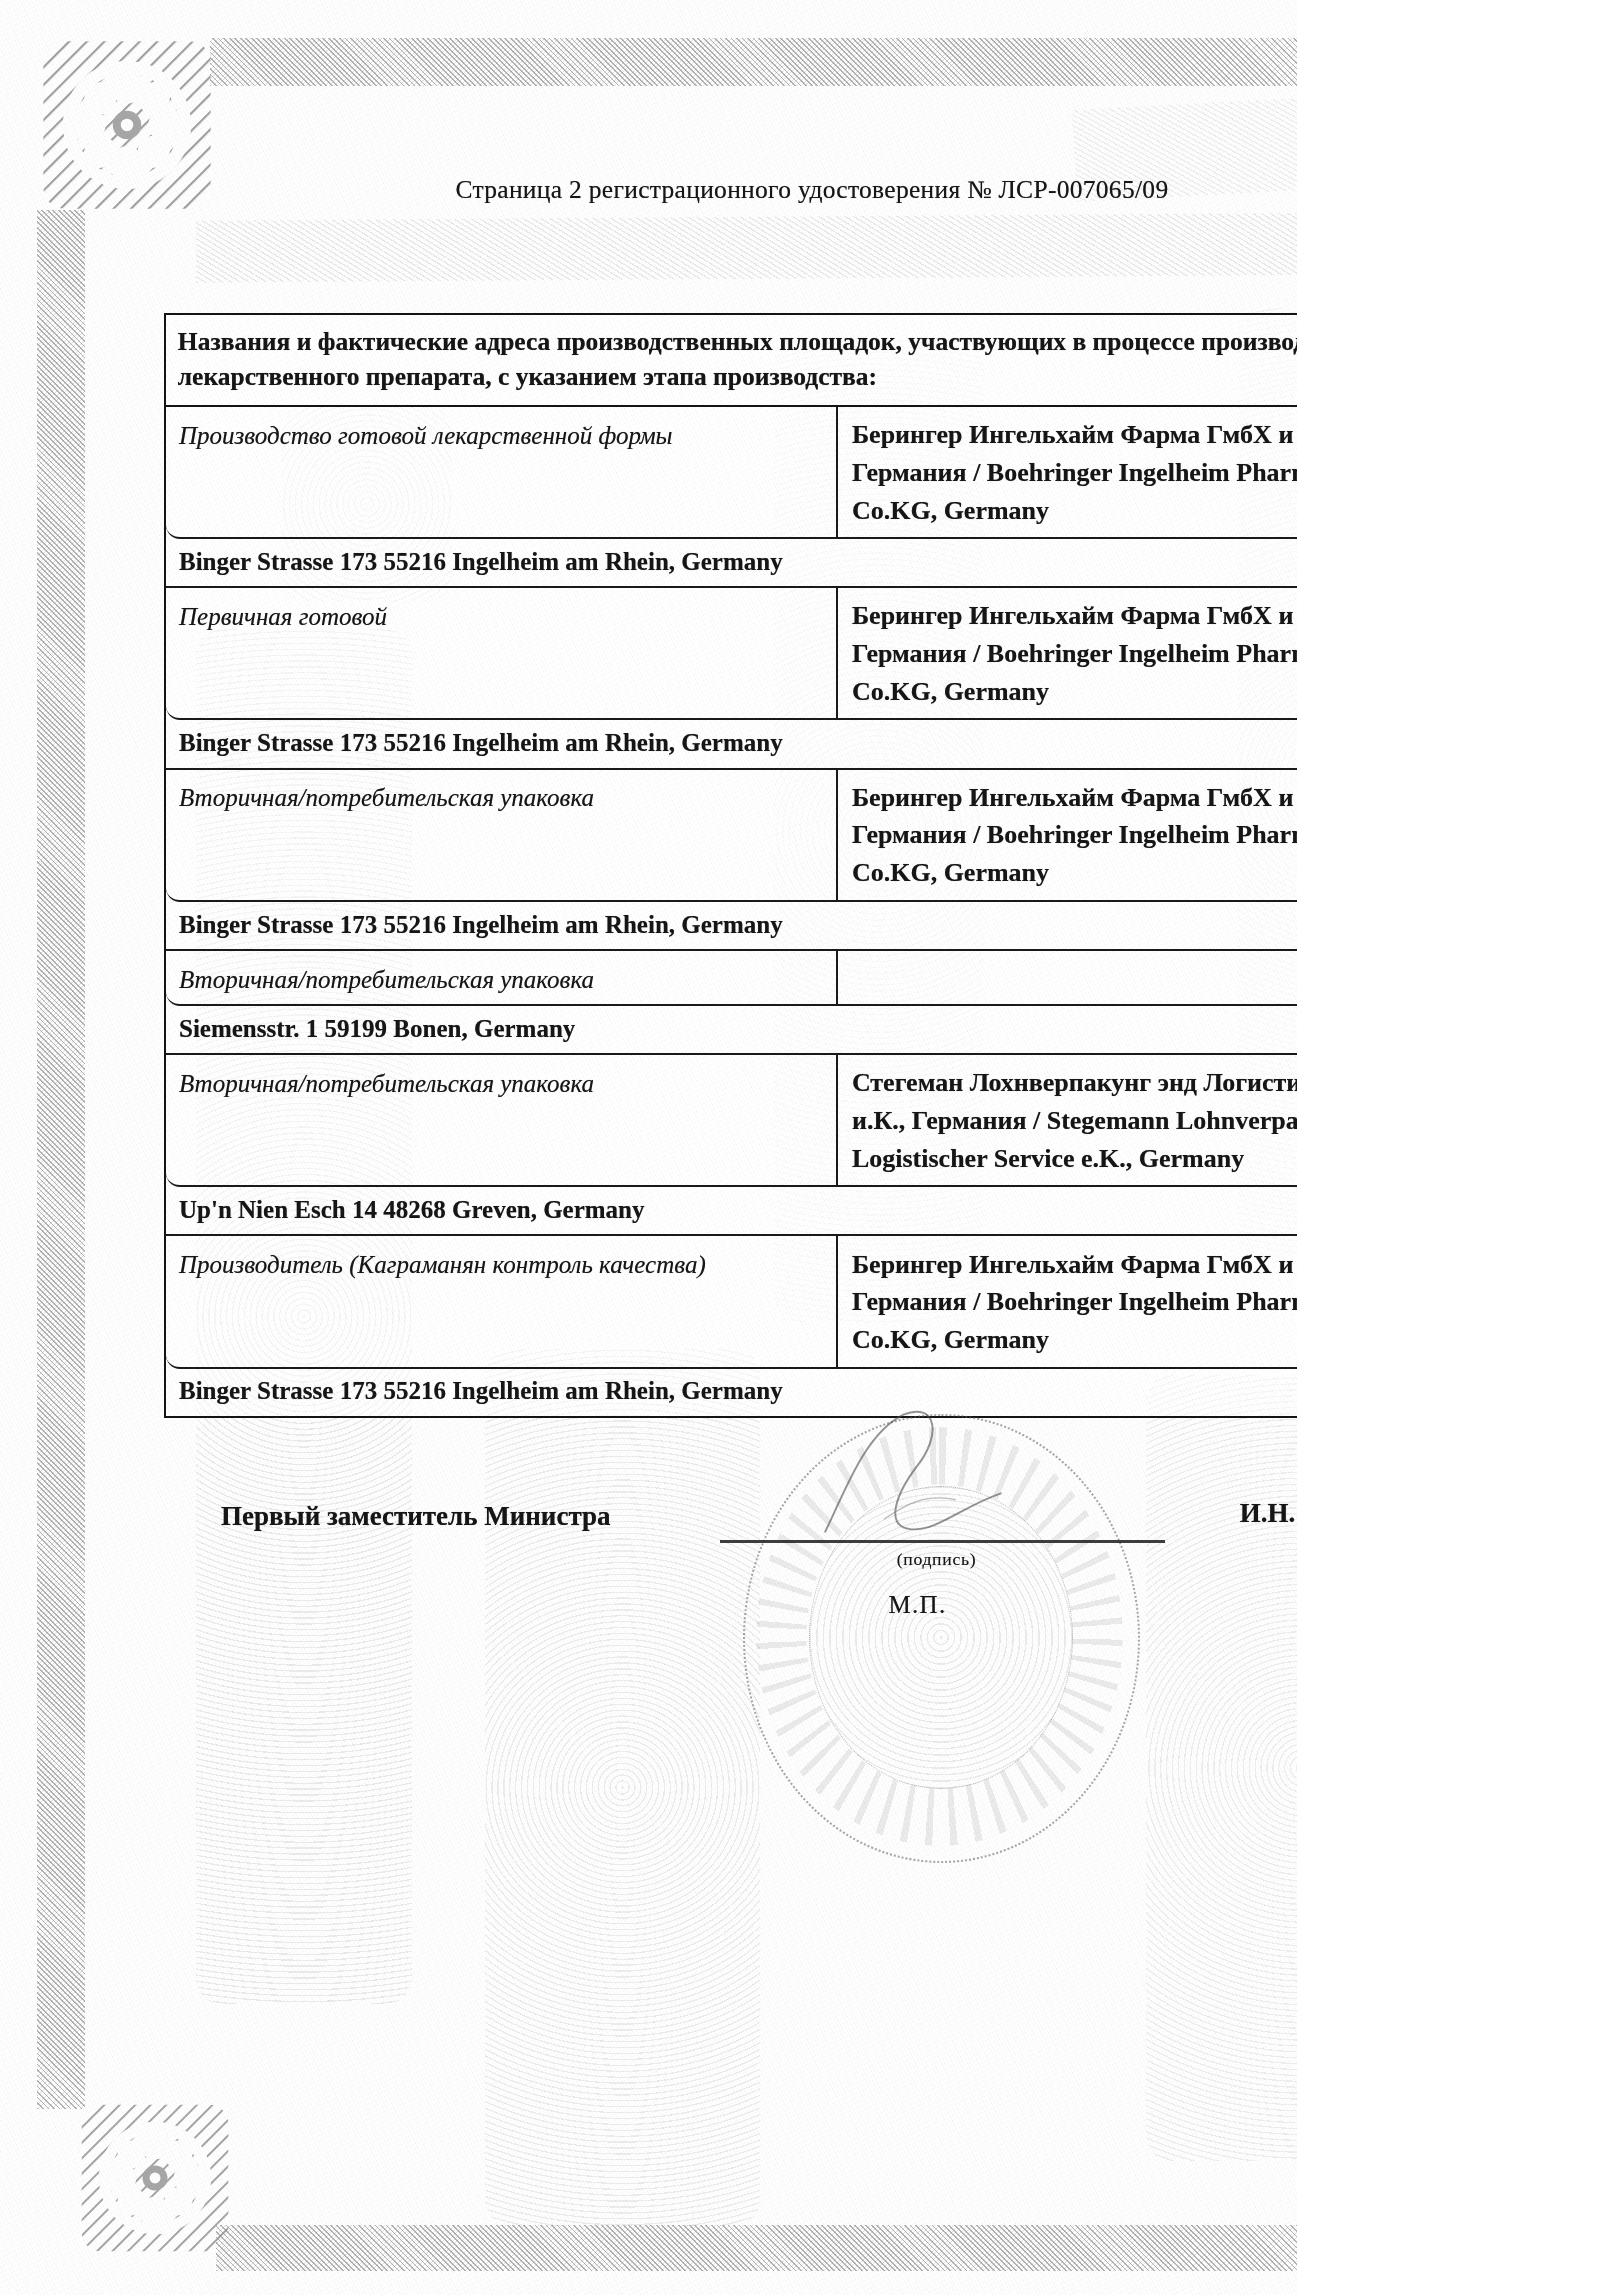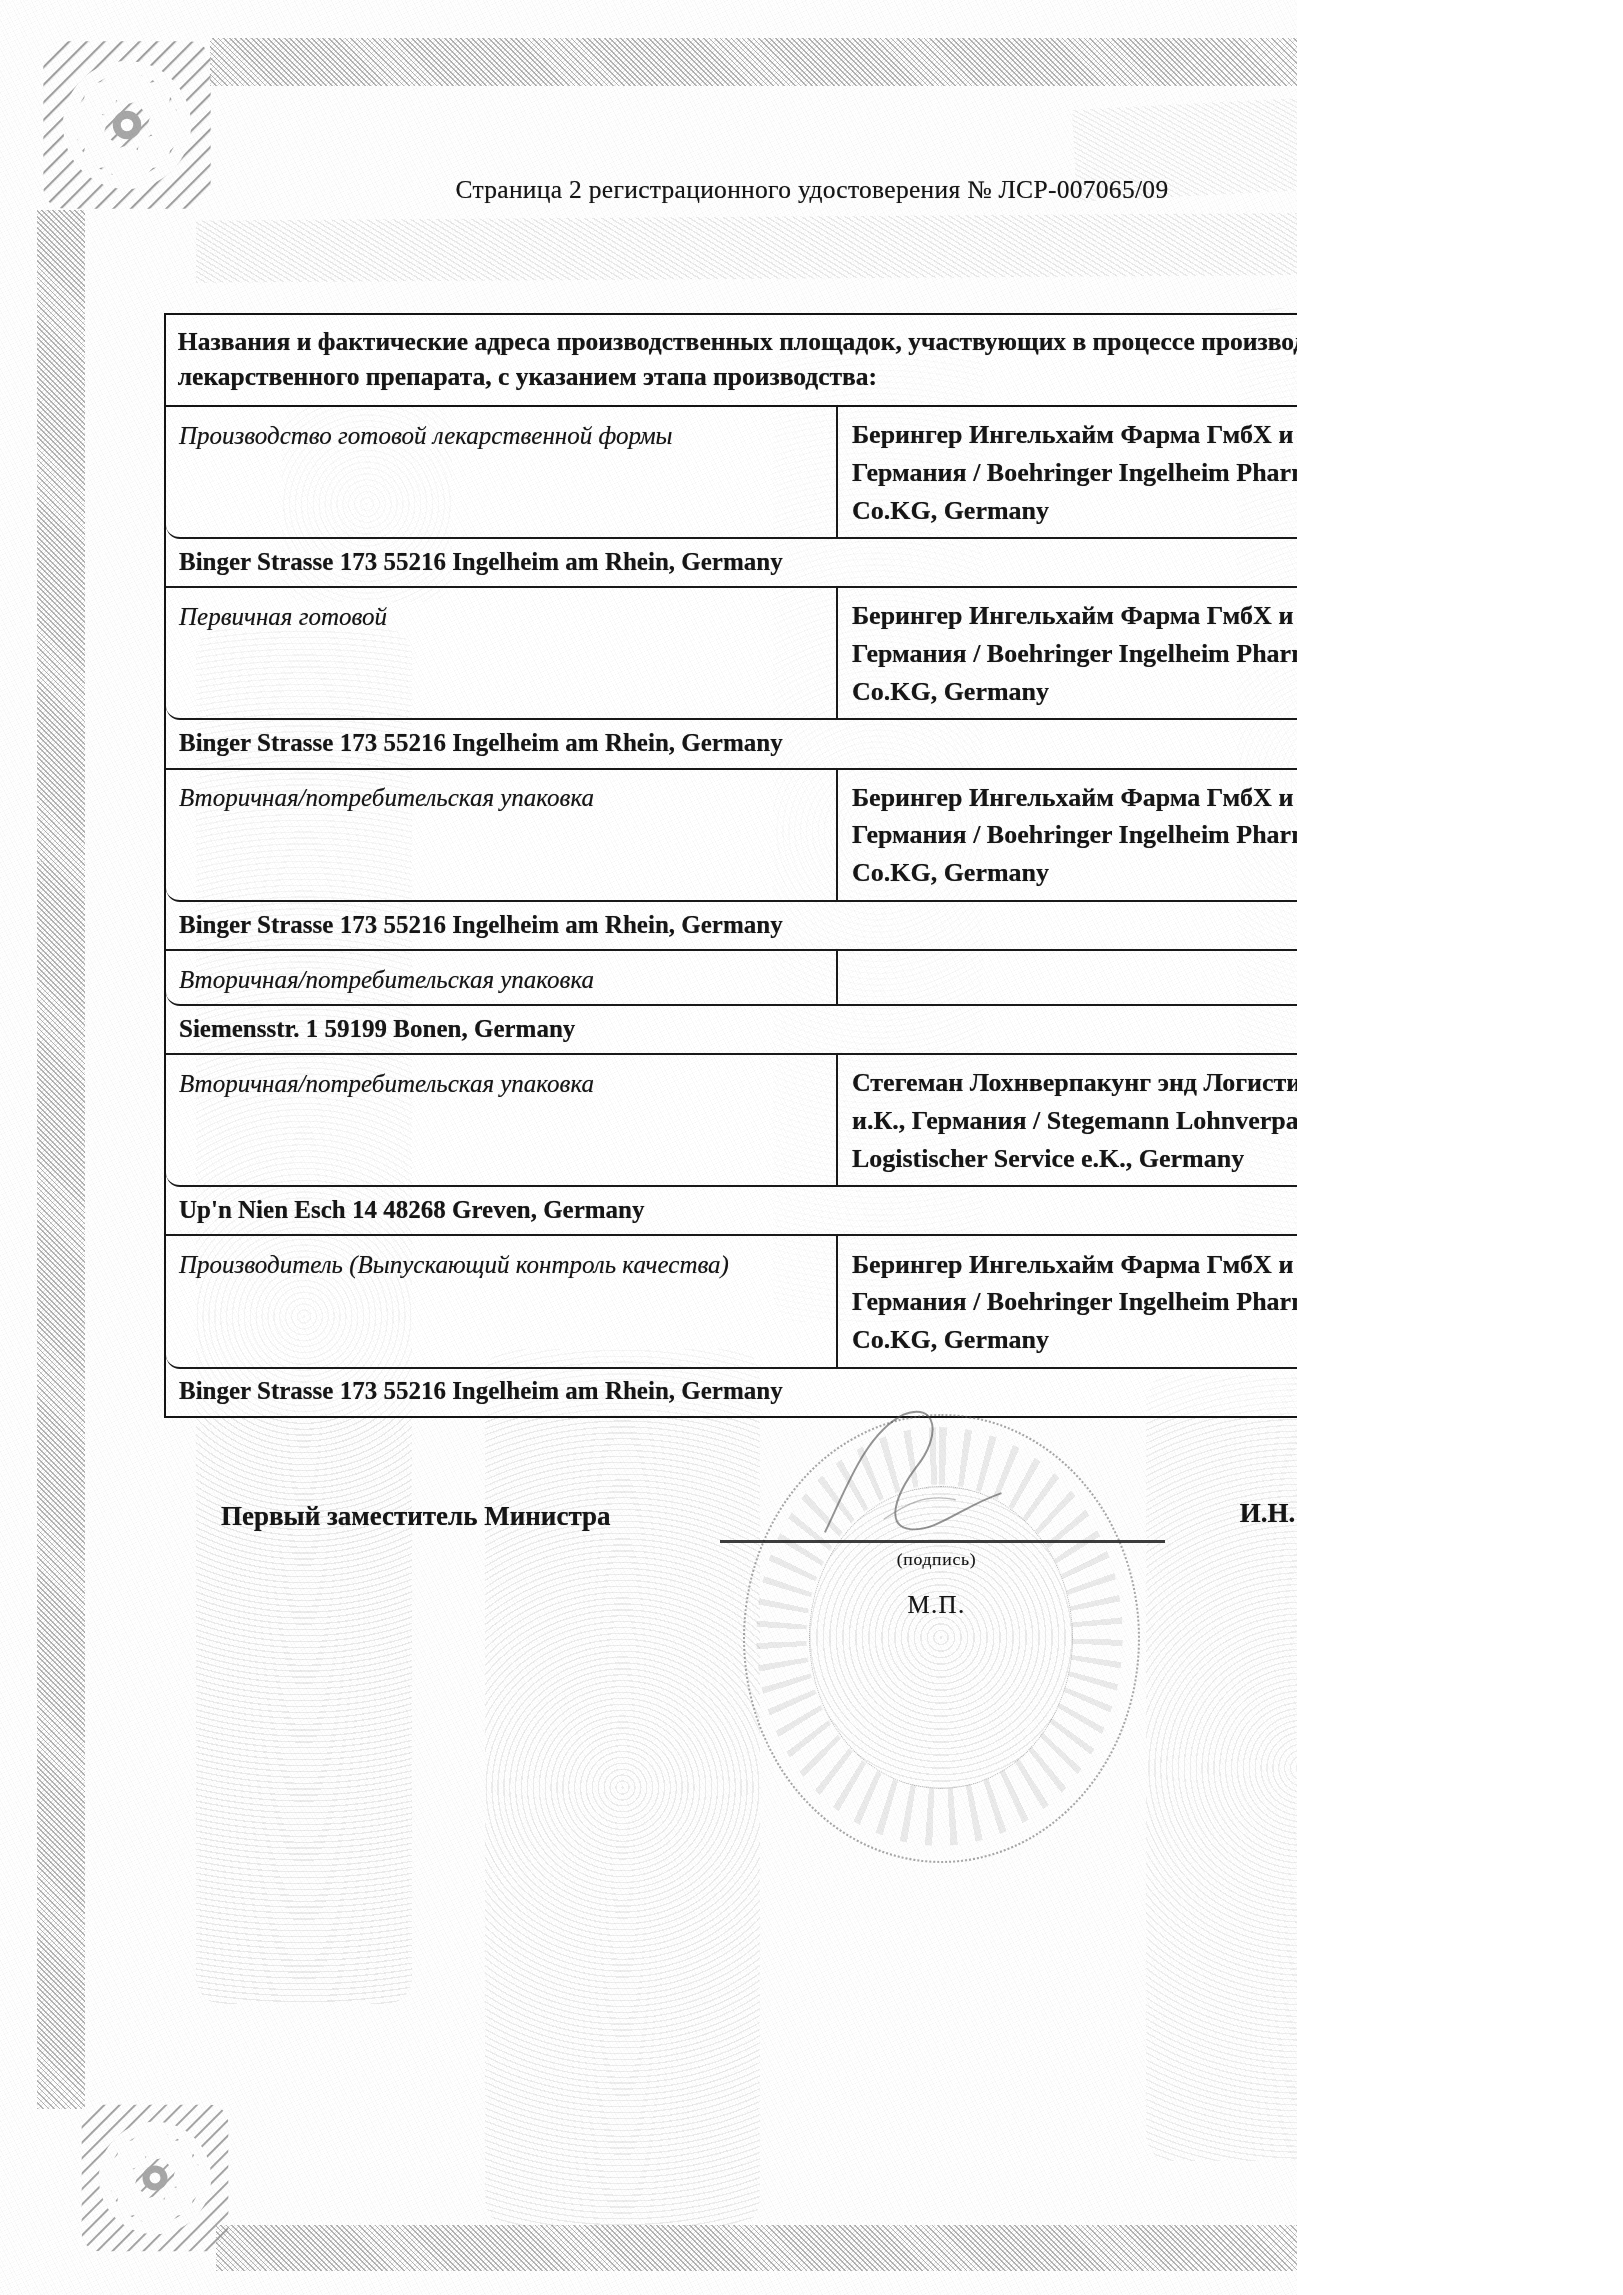--- a/index.html
+++ b/index.html
@@ -107,21 +107,21 @@
   }
   .sig-line{
     position:absolute;left:720px;top:1540px;width:445px;height:2.6px;
     background:#1c1c1c;opacity:.85;
   }
   .sig-caption{
     position:absolute;left:714px;top:1549px;width:445px;text-align:center;
     font-size:17.7px;letter-spacing:0.7px;text-shadow:0 0 0.7px rgba(0,0,0,.4);
   }
   .sig-mp{
-    position:absolute;left:714px;top:1591px;width:445px;text-align:center;
+    position:absolute;left:695px;top:1591px;width:445px;text-align:center;
     font-size:25px;font-weight:500;letter-spacing:1.3px;text-shadow:0 0 0.7px rgba(0,0,0,.45);
   }
   
   .seal{
     position:absolute;left:743px;top:1414px;width:393px;height:445px;
     border-radius:50%;
     border:2px dotted rgba(95,95,95,.55);
     pointer-events:none;
   }
   .seal-inner{
@@ -237,21 +237,21 @@
     <div class="rowgroup">
       <div class="pair">
         <div class="stage">Вторичная/потребительская упаковка</div>
         <div class="company">Стегеман Лохнверпакунг энд Логистишер Сервис и.К., Германия / Stegemann Lohnverpackung &amp; Logistischer Service e.K., Germany</div>
       </div>
       <div class="addr">Up'n Nien Esch 14 48268 Greven, Germany</div>
     </div>
 
     <div class="rowgroup">
       <div class="pair">
-        <div class="stage">Производитель (Выпускающий контроль качества)</div>
+        <div class="stage">Производитель (Каграманян контроль качества)</div>
         <div class="company">Берингер Ингельхайм Фарма ГмбХ и Ко.КГ, Германия / Boehringer Ingelheim Pharma GmbH &amp; Co.KG, Germany</div>
       </div>
       <div class="addr">Binger Strasse 173 55216 Ingelheim am Rhein, Germany</div>
     </div>
   </div>
 
   <div class="seal"></div>
   <div class="seal-ring-tex"></div>
   <div class="seal-inner"></div>
 

